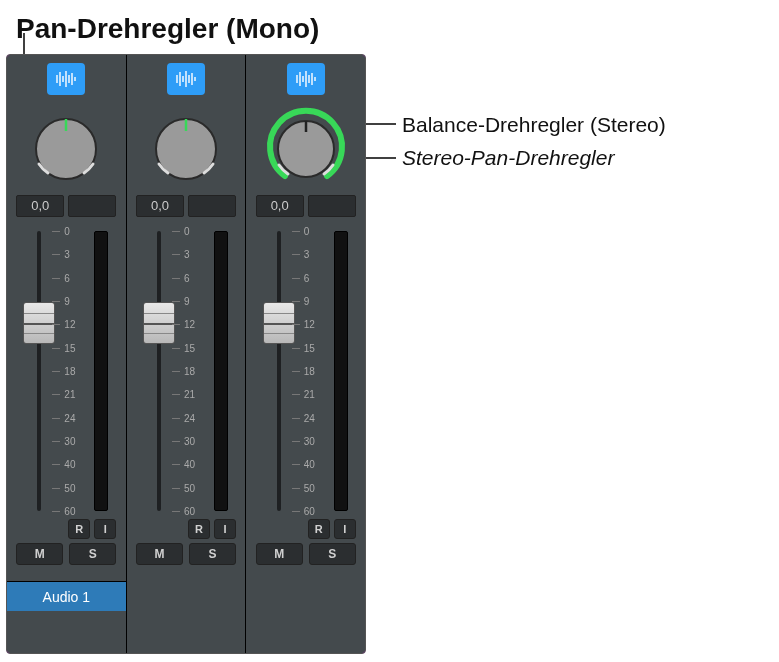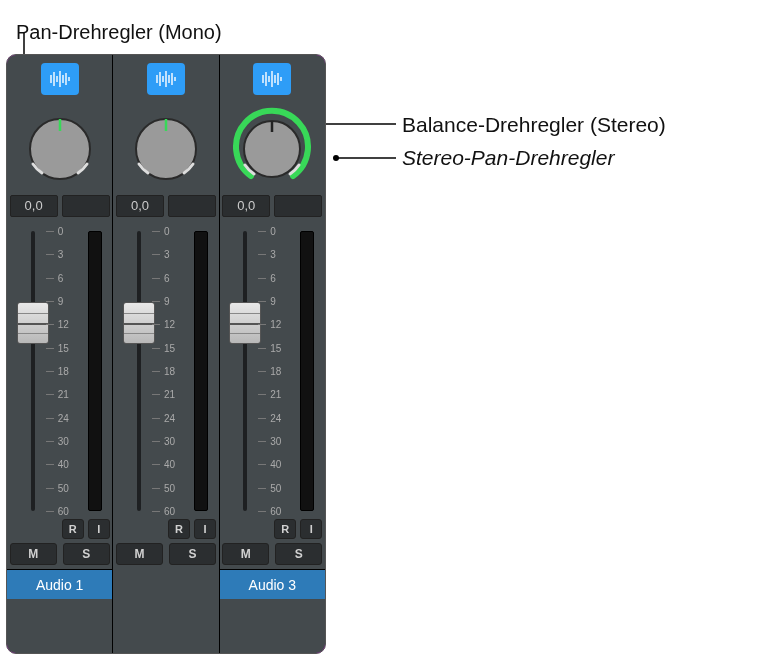--- a/index.html
+++ b/index.html
@@ -11,47 +11,48 @@
     font-family: -apple-system, "Helvetica Neue", Arial, sans-serif;
     font-size: 13px;
     color: #111;
     position: relative;
     user-select: none;
   }
 
   
   .label-top {
     position: absolute;
-    left: 16px; top: 20px;
-    font-size: 20px;
+    left: 16px; top: 12px;
+    font-size: 28px;
     line-height: 1.2;
+    font-weight: bold;
   }
   .label-right {
     position: absolute;
     font-size: 21px;
     line-height: 1.2;
   }
 
   
   svg.leaders {
     position: absolute;
     left: 0; top: 0;
     width: 779px; height: 662px;
     pointer-events: none;
   }
 
   
   .mixer {
     position: absolute;
     left: 6px; top: 54px;
-    width: 320px;
+    width: 360px;
     height: 600px;
     background: #a21caf;
     border: 1px solid #555;
-    border-radius: 10px;
+    border-radius: 4px;
     display: flex;
     overflow: hidden;
   }
   .strip {
     flex: 1 1 0;
     border-right: 1px solid #000;
     background: #444a4d;
     position: relative;
     display: flex;
     flex-direction: column;
@@ -218,21 +219,21 @@
     border-radius:3px;
     color:#d0d0d0;
     font-size:12px;
     text-align:center;
     line-height:20px;
     font-weight:600;
   }
 
   
   .name-footer {
-    margin-top: 4px;
+    margin-top: 16px;
     height: 30px;
     width: 100%;
     background:#2e7bb8;
     color:#fff;
     font-size:14px;
     display:flex;
     align-items:center;
     justify-content:center;
     border-top:1px solid #000;
   }
@@ -473,15 +474,14 @@
       <div class="meter"></div>
     </div>
     <div class="ri-row">
       <div class="small-btn">R</div>
       <div class="small-btn">I</div>
     </div>
     <div class="ms-row">
       <div class="ms-btn">M</div>
       <div class="ms-btn">S</div>
     </div>
-    <div class="name-footer">Audio 3</div>
   </div>
 </div>
 
 </body></html>

